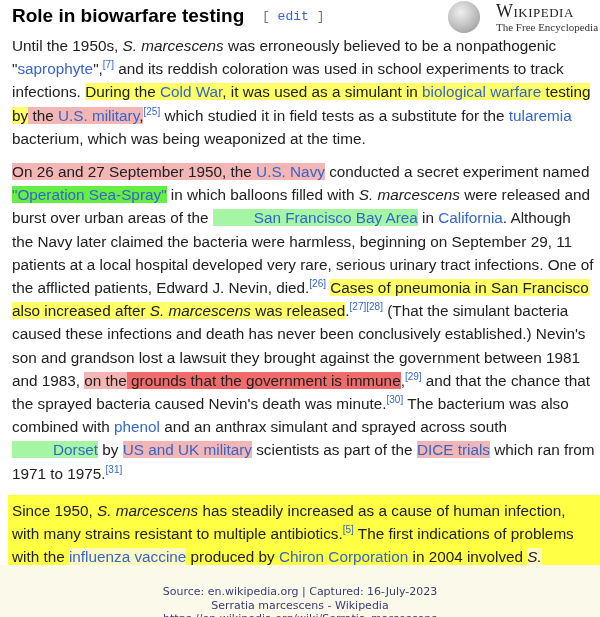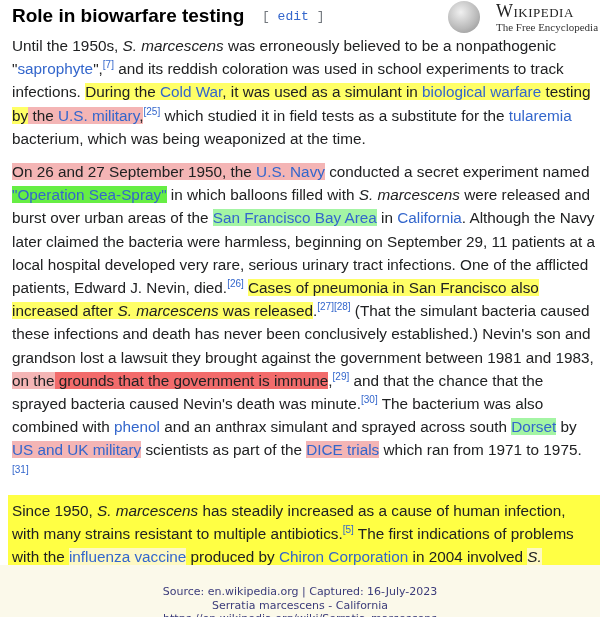--- a/index.html
+++ b/index.html
@@ -42,21 +42,21 @@
   .content {
     position: absolute; left: 12px; top: 34px; width: 584px;
     font-size: 15.3px; line-height: 23.2px;
   }
   p { margin: 0 0 10px 0; }
   a.lk { color: #3366cc; text-decoration: none; }
   sup { font-size: 10px; line-height: 0; vertical-align: super; color: #3366cc; }
   .hy { background: #ffff66; }
   .hr { background: #f4b5b5; }
   .hrs { background: #f26b6b; }
-  .hg { background: #a4f5a4; }
+  .hg { background: #a4f5a4; padding-left: 41px; }
   .hgs { background: #66ee44; }
   .yellow-block { background: #ffff44; margin: 0 -4px; padding: 4px 4px 2px 4px; }
   .yellow-block .hgs { background: #fef9c3; }
   .footer {
     position: absolute; left: 0; top: 565px; width: 600px; height: 52px;
     background: #fbf9ea;
     text-align: center;
     font-family: "DejaVu Sans", sans-serif;
     font-size: 11px; line-height: 13.5px; color: #3b3b7a;
     padding-top: 20px; box-sizing: border-box;
@@ -78,15 +78,15 @@
 <div class="content">
   <p><span>Until the 1950s, </span><i>S. marcescens</i><span> was erroneously believed to be a nonpathogenic "</span><a class="lk">saprophyte</a><span>",</span><sup>[7]</sup><span> and its reddish coloration was used in school experiments to track infections. </span><span class="hy"><span>During the </span><a class="lk">Cold War</a><span>, it was used as a simulant in </span><a class="lk">biological warfare</a><span> testing by</span></span><span class="hr"><span> the </span><a class="lk">U.S. military</a><span>,</span></span><sup>[25]</sup><span> which studied it in field tests as a substitute for the </span><a class="lk">tularemia</a><span> bacterium, which was being weaponized at the time.</span></p>
 
   <p><span class="hr"><span>On 26 and 27 September 1950, the </span><a class="lk">U.S. Navy</a></span><span> conducted a secret experiment named </span><a class="lk hgs">"Operation Sea-Spray"</a><span> in which balloons filled with </span><i>S. marcescens</i><span> were released and burst over urban areas of the </span><a class="lk hg">San Francisco Bay Area</a><span> in </span><a class="lk">California</a><span>. Although the Navy later claimed the bacteria were harmless, beginning on September 29, 11 patients at a local hospital developed very rare, serious urinary tract infections. One of the afflicted patients, Edward J. Nevin, died.</span><sup>[26]</sup><span> </span><span class="hy"><span>Cases of pneumonia in San Francisco also increased after </span><i>S. marcescens</i><span> was released</span></span><span>.</span><sup>[27]</sup><sup>[28]</sup><span> (That the simulant bacteria caused these infections and death has never been conclusively established.) Nevin's son and grandson lost a lawsuit they brought against the government between 1981 and 1983, </span><span class="hr">on the</span><span class="hrs"> grounds that the government is immune</span><span>,</span><sup>[29]</sup><span> and that the chance that the sprayed bacteria caused Nevin's death was minute.</span><sup>[30]</sup><span> The bacterium was also combined with </span><a class="lk">phenol</a><span> and an anthrax simulant and sprayed across south </span><a class="lk hg">Dorset</a><span> by </span><a class="lk hr">US and UK military</a><span> scientists as part of the </span><a class="lk hr">DICE trials</a><span> which ran from 1971 to 1975.</span><sup>[31]</sup></p>
 
   <p class="yellow-block"><span>Since 1950, </span><i>S. marcescens</i><span> has steadily increased as a cause of human infection, with many strains resistant to multiple antibiotics.</span><sup>[5]</sup><span> The first indications of problems with the </span><a class="lk hgs">influenza vaccine</a><span> produced by </span><a class="lk">Chiron Corporation</a><span> in 2004 involved </span><i class="hgs">S. marcescens</i><span class="hgs"> contamination.</span></p>
 </div>
 
 <div class="footer">
   <div>Source: en.wikipedia.org | Captured: 16-July-2023</div>
-  <div>Serratia marcescens - California</div>
+  <div>Serratia marcescens - Wikipedia</div>
   <div>https://en.wikipedia.org/wiki/Serratia_marcescens</div>
 </div>
 
 </body></html>

